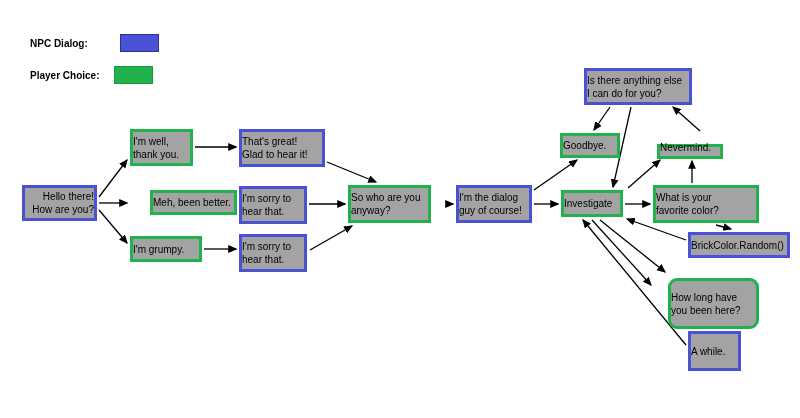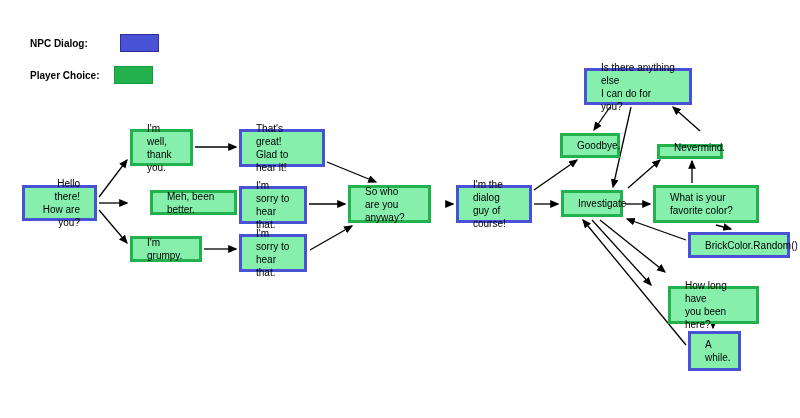--- a/index.html
+++ b/index.html
@@ -41,25 +41,25 @@
     border-color: #129c3c;
   }
 
   
   .node {
     position: absolute;
     box-sizing: border-box;
     display: flex;
     flex-direction: column;
     justify-content: center;
-    background: #86efac;
+    background: #a3a3a3;
     font-size: 10px;
     line-height: 13px;
     color: #000000;
-    padding: 2px 14px;
+    padding: 2px 0;
     white-space: pre-line;
     z-index: 2;
   }
   .node.npc {
     border: 3px solid #4952d4;
   }
   .node.player {
     border: 3px solid #22b14c;
   }
   .node .node-text {
@@ -144,18 +144,18 @@
       <div class="node npc" style="left: 456px; top: 185px; width: 76px; height: 38px;"><span class="node-text">I'm the dialog
 guy of course!</span></div>
       <div class="node npc" style="left: 584px; top: 68px; width: 108px; height: 37px;"><span class="node-text">Is there anything else
 I can do for you?</span></div>
       <div class="node player" style="left: 560px; top: 133px; width: 60px; height: 25px;"><span class="node-text">Goodbye.</span></div>
       <div class="node player" style="left: 657px; top: 144px; width: 66px; height: 15px; justify-content: flex-end;"><span class="node-text">Nevermind.</span></div>
       <div class="node player" style="left: 561px; top: 190px; width: 62px; height: 27px;"><span class="node-text">Investigate</span></div>
       <div class="node player" style="left: 653px; top: 185px; width: 106px; height: 38px;"><span class="node-text">What is your
 favorite color?</span></div>
       <div class="node npc" style="left: 688px; top: 232px; width: 102px; height: 26px;"><span class="node-text">BrickColor.Random()</span></div>
-      <div class="node player" style="left: 668px; top: 286px; width: 91px; height: 38px;"><span class="node-text">How long have
+      <div class="node player" style="left: 668px; top: 278px; width: 91px; height: 51px; border-radius: 9px;"><span class="node-text">How long have
 you been here?</span></div>
       <div class="node npc" style="left: 688px; top: 331px; width: 53px; height: 40px;"><span class="node-text">A while.</span></div>
     </div>
 
 </div>
 
 </body></html>

